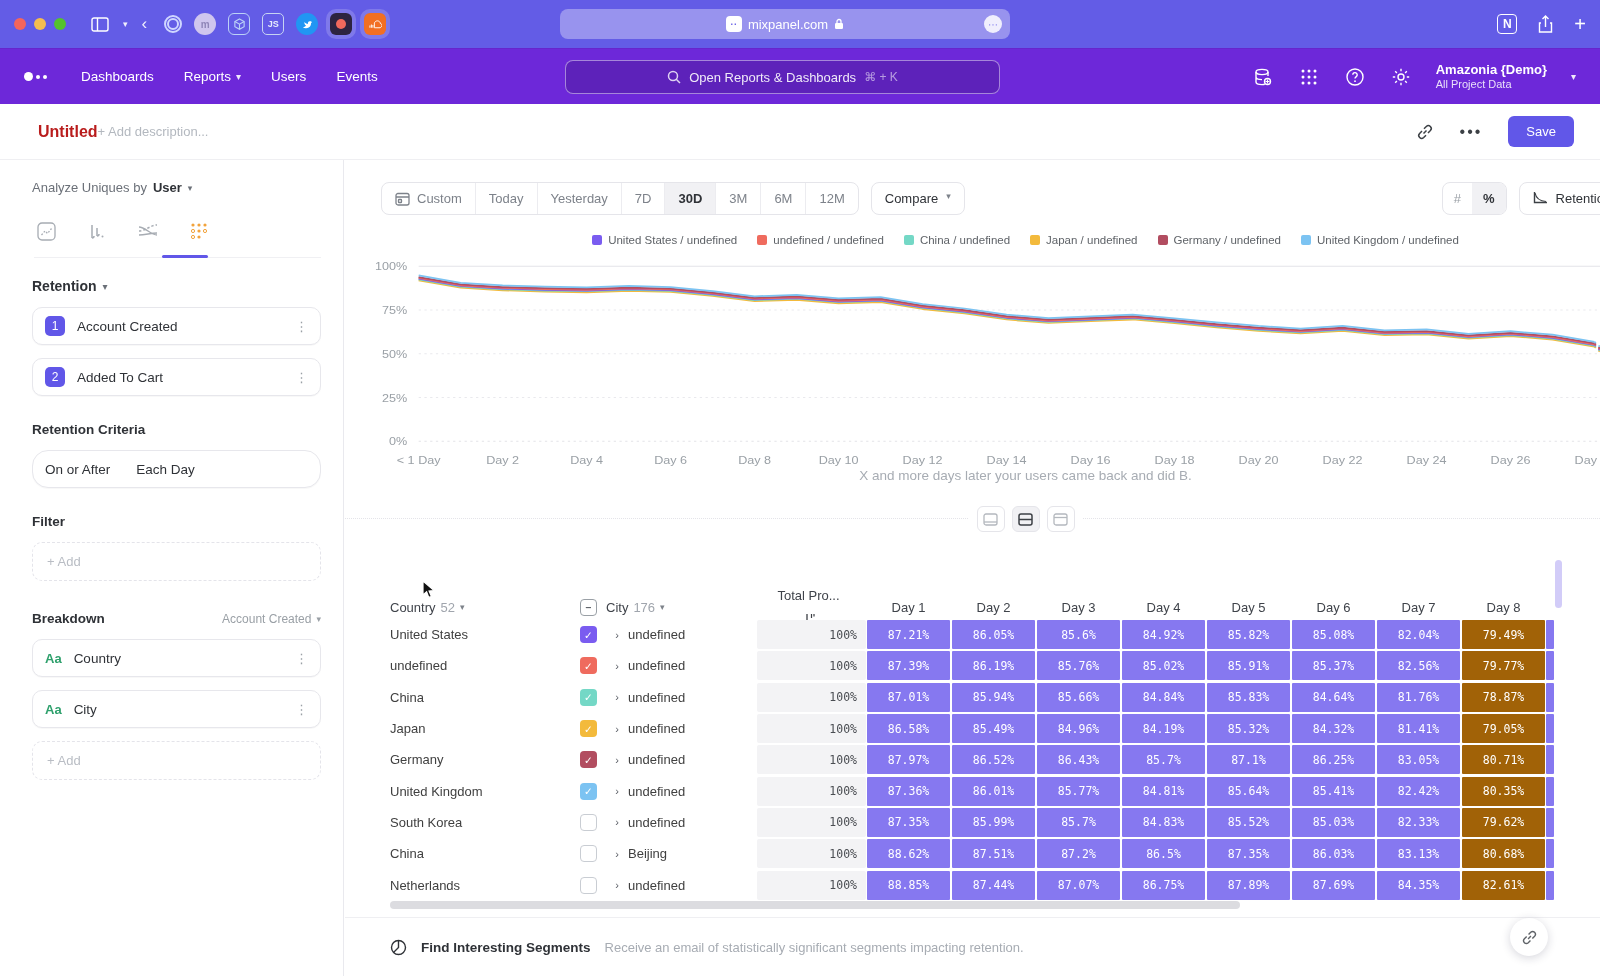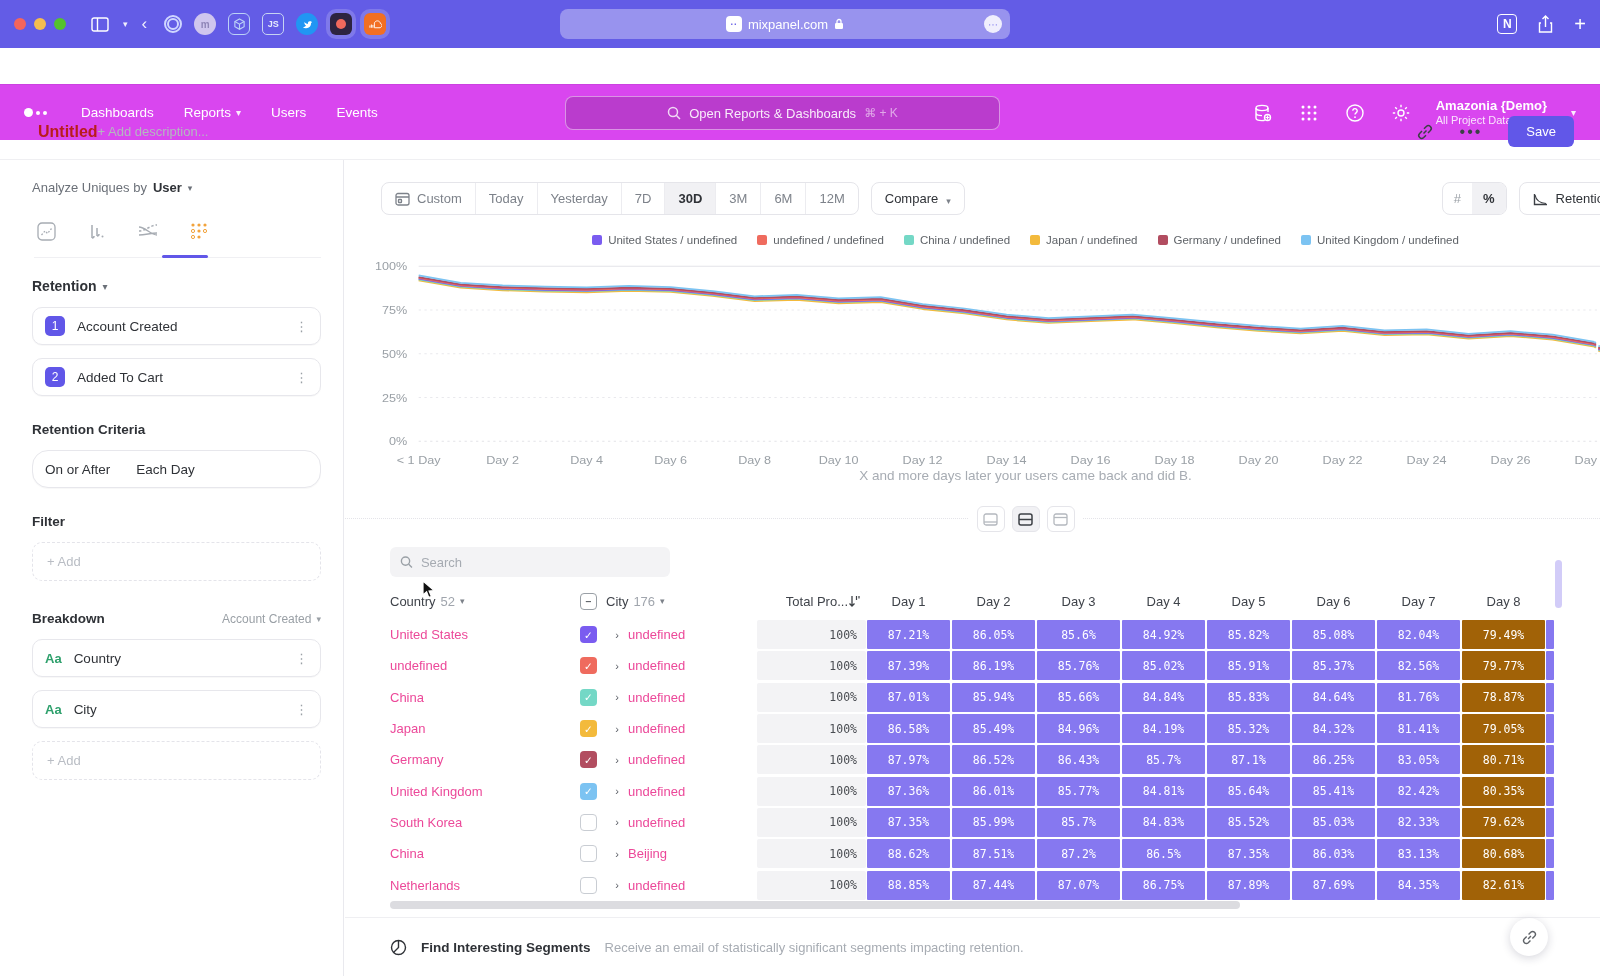--- a/index.html
+++ b/index.html
@@ -23,21 +23,21 @@
   .ext.mix { background:#2d2440; outline:4px solid rgba(255,255,255,.18); }
   .ext.mix i { width:10px; height:10px; background:#f0695c; border-radius:50%; }
   .ext.sc { background:#f26f23; outline:4px solid rgba(255,255,255,.18); }
   .addr { position:absolute; left:560px; top:9px; width:450px; height:30px; background:rgba(255,255,255,.34); border-radius:8px; display:flex; align-items:center; justify-content:center; gap:6px; color:#fff; font-size:13px; }
   .addr .fav { width:16px; height:16px; background:#fff; border-radius:4px; display:flex; align-items:center; justify-content:center; color:#635ce6; font-size:9px; letter-spacing:1px; font-weight:700; }
   .addr .dots { position:absolute; right:8px; width:18px; height:18px; border-radius:50%; background:rgba(255,255,255,.85); color:#8a84ee; font-size:10px; display:flex; align-items:center; justify-content:center; }
   .browser-right { margin-left:auto; display:flex; gap:20px; align-items:center; color:#fff; }
   .notion-ic { width:20px; height:20px; border:1.6px solid #fff; border-radius:4px; font-weight:700; font-size:12px; display:flex; align-items:center; justify-content:center; }
 
   
-  .mp-nav { position:absolute; left:0; top:48px; width:1600px; height:56px; background:#d946ef; display:flex; align-items:center; padding:0 24px; border-top:1px solid rgba(0,0,0,.06);margin-top:36px; }
+  .mp-nav { position:absolute; left:0; top:48px; width:1600px; height:56px; background:#6d28d9; display:flex; align-items:center; padding:0 24px; border-top:1px solid rgba(0,0,0,.06); }
   .mp-logo { display:flex; align-items:flex-end; gap:3px; margin-right:34px; }
   .mp-logo b { width:9px; height:9px; border-radius:50%; background:#fff; }
   .mp-logo i { width:4px; height:4px; border-radius:50%; background:#fff; margin-bottom:2px; }
   .nav-link { color:#fff; font-size:13.5px; margin-right:30px; cursor:pointer; display:flex; align-items:center; gap:5px; }
   .nav-search { position:absolute; left:565px; top:11px; width:435px; height:34px; background:rgba(0,0,0,.14); border:1px solid rgba(255,255,255,.45); border-radius:8px; display:flex; align-items:center; justify-content:center; gap:8px; color:rgba(255,255,255,.9); font-size:13px; }
   .nav-search .kbd { color:rgba(255,255,255,.55); font-size:12px; }
   .nav-right { margin-left:auto; display:flex; align-items:center; gap:24px; color:#fff; }
   .nav-ic { width:22px; height:22px; display:flex; align-items:center; justify-content:center; font-size:15px; color:#fff; }
   .proj { text-align:left; line-height:1.25; }
   .proj .p1 { font-size:13px; font-weight:700; }
@@ -76,21 +76,21 @@
   .feedback { color:#9aa0a6; font-size:12.5px; }
   .collapse-ic { margin-left:auto; color:#2f3237; font-size:14px; cursor:pointer; }
 
   
   .main { position:absolute; left:345px; top:160px; width:1361px; height:816px; }
   .toolbar-row { position:absolute; top:22px; left:36px; right:30px; display:flex; align-items:center; }
   .seg { display:flex; border:1px solid #e5e5ea; border-radius:8px; overflow:hidden; background:#fff; }
   .seg-item { padding:8px 13px; font-size:13px; color:#7d828a; border-right:1px solid #ececf0; cursor:pointer; display:flex; align-items:center; gap:7px; white-space:nowrap; }
   .seg-item:last-child { border-right:none; }
   .seg-item.active { background:#f1f1f4; color:#2f3237; font-weight:700; }
-  .btn { border:1px solid #e5e5ea; border-radius:8px; background:#fff; padding:8px 13px; font-size:13px; color:#2f3237; display:flex; align-items:flex-end; gap:8px; cursor:pointer; font-family:inherit; }
+  .btn { border:1px solid #e5e5ea; border-radius:8px; background:#fff; padding:8px 13px; font-size:13px; color:#2f3237; display:flex; align-items:flex-start; gap:8px; cursor:pointer; font-family:inherit; }
   .toolbar-right { margin-left:auto; display:flex; gap:12px; align-items:center; }
   .unit-toggle { display:flex; border:1px solid #e5e5ea; border-radius:8px; overflow:hidden; }
   .unit { padding:8px 11px; font-size:13px; color:#9aa0a6; cursor:pointer; }
   .unit.active { background:#f1f1f4; color:#2f3237; font-weight:700; }
 
   .legend-row { position:absolute; top:74px; left:0; right:0; display:flex; justify-content:center; gap:20px; }
   .lg-item { display:flex; align-items:center; gap:6px; font-size:11.5px; color:#5f6368; }
   .lg-sw { width:10px; height:10px; border-radius:2px; }
 
   .chart-wrap { position:absolute; top:94px; left:14px; right:16px; height:218px; }
@@ -103,25 +103,25 @@
 
   .search-box { position:absolute; top:387px; left:45px; width:280px; height:30px; background:#f3f3f5; border-radius:6px; display:flex; align-items:center; padding:0 10px; gap:8px; }
   .search-box input { border:none; background:transparent; outline:none; font-size:13px; color:#3c4045; font-family:inherit; width:100%; }
   .search-box input::placeholder { color:#a6abb2; }
 
   .thead, .t-row { display:grid; align-items:center; }
   .thead { position:absolute; top:428px; left:45px; width:1212px; height:26px; grid-template-columns:190px 26px 151px 109px repeat(8,85px) 8px; font-size:13px; color:#3f434a; }
   .th-flex { display:flex; align-items:center; gap:5px; }
   .cnt { color:#a0a5ad; }
   .chev-d { color:#7d828a; font-size:9px; }
-  .th-total { display:flex; align-items:center; justify-content:flex-end; gap:0; padding-right:6px; }
+  .th-total { display:flex; align-items:center; justify-content:flex-end; gap:10px; padding-right:6px;flex-direction:column; }
   .th-day { text-align:center; font-weight:500; }
   .tbody { position:absolute; top:459px; left:45px; width:1212px; }
   .t-row { grid-template-columns:190px 26px 22px 129px 109px repeat(8,85px) 8px; height:31.3px; }
-  .td-country, .td-city { font-size:13px; color:#ec4899; }
+  .td-country, .td-city { font-size:13px; color:#404040; }
   .cb { width:17px; height:17px; border-radius:4px; border:1.5px solid #c9cdd3; background:#fff; display:flex; align-items:center; justify-content:center; color:#fff; font-size:10.5px; }
   .cb.checked { border:none; }
   .td-chev { color:#5a5e66; font-size:11px; text-align:center; }
   .td-total { height:29px; background:#f3f3f5; border-radius:2px; display:flex; align-items:center; justify-content:flex-end; padding-right:9px; font-family:"DejaVu Sans Mono",monospace; font-size:11.5px; color:#4a4d52; }
   .day-cell { height:29px; margin:0 1px; background:#8678f0; border-radius:1px; display:flex; align-items:center; justify-content:center; color:#fff; font-family:"DejaVu Sans Mono",monospace; font-size:11.5px; }
   .day-cell.light { background:#a16207; }
   .sliver { height:29px; background:#8678f0; border-radius:1px; }
 
   .hscroll { position:absolute; top:741px; left:45px; width:850px; height:8px; border-radius:4px; background:#dcdce0; }
   .vscroll { position:absolute; right:38px; top:560px; width:7px; height:48px; border-radius:4px; background:#d2ccf8; }
@@ -505,27 +505,20 @@
         </svg>
       </span>
     <span class="vt-btn">
         <svg width="15" height="13" viewBox="0 0 15 13" fill="none" stroke="#b4b8be" stroke-width="1.3">
           <rect x="1" y="1" width="13" height="11" rx="2"></rect>
           <line x1="1" y1="4.5" x2="14" y2="4.5"></line>
         </svg>
       </span>
   </div>
 
-  <div class="search-box">
-    <svg width="14" height="14" viewBox="0 0 14 14" fill="none" stroke="#9aa0a6" stroke-width="1.5">
-        <circle cx="6" cy="6" r="4.5"></circle>
-        <line x1="9.5" y1="9.5" x2="13" y2="13"></line>
-      </svg>
-    <input placeholder="Search" style="">
-  </div>
 
   <div class="thead">
     <span class="th-flex">
       <span>Country</span>
       <span class="cnt">52</span>
       <span class="chev-d">▾</span>
     </span>
     <span class="cb" style="border-color:#9aa0a6;color:#5f6368;font-weight:700;">–</span>
     <span class="th-flex">
       <span>City</span>

